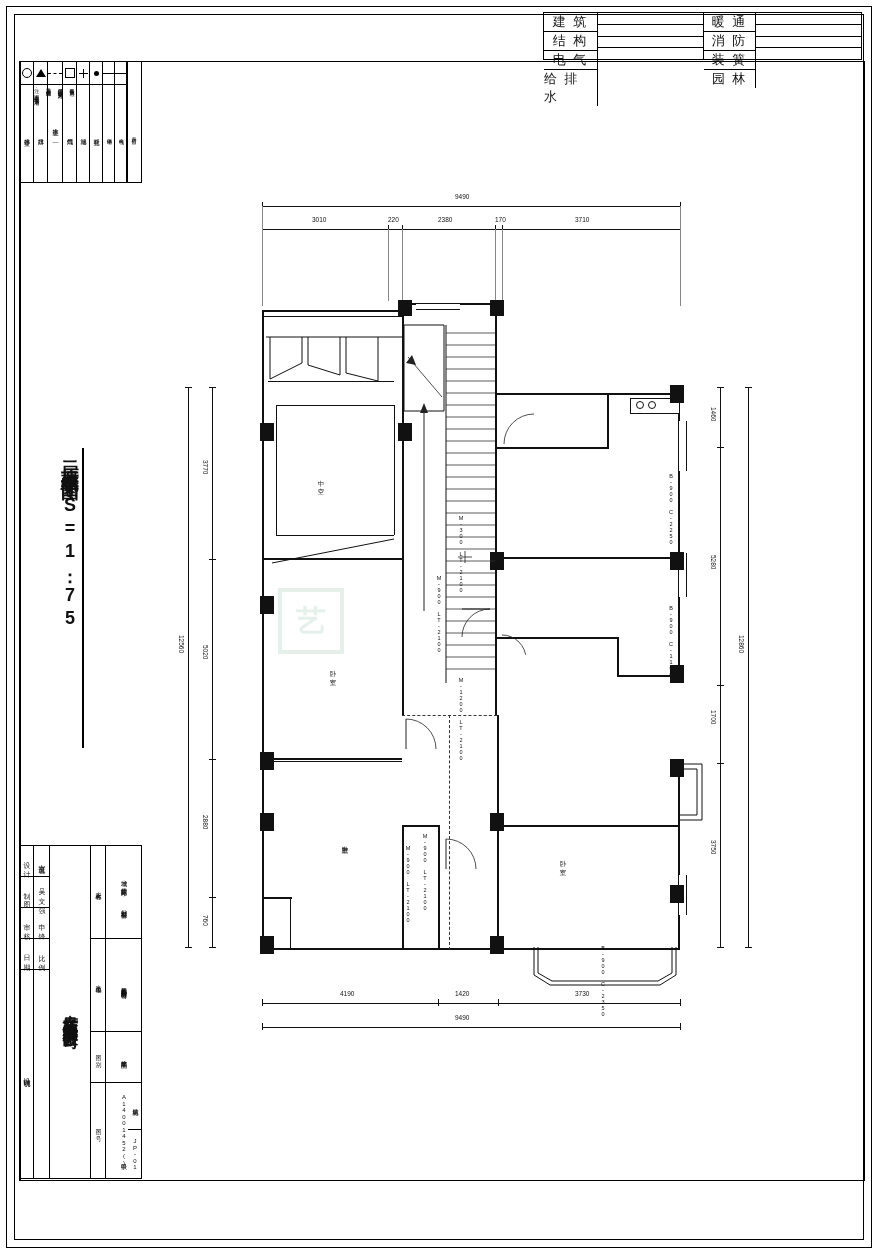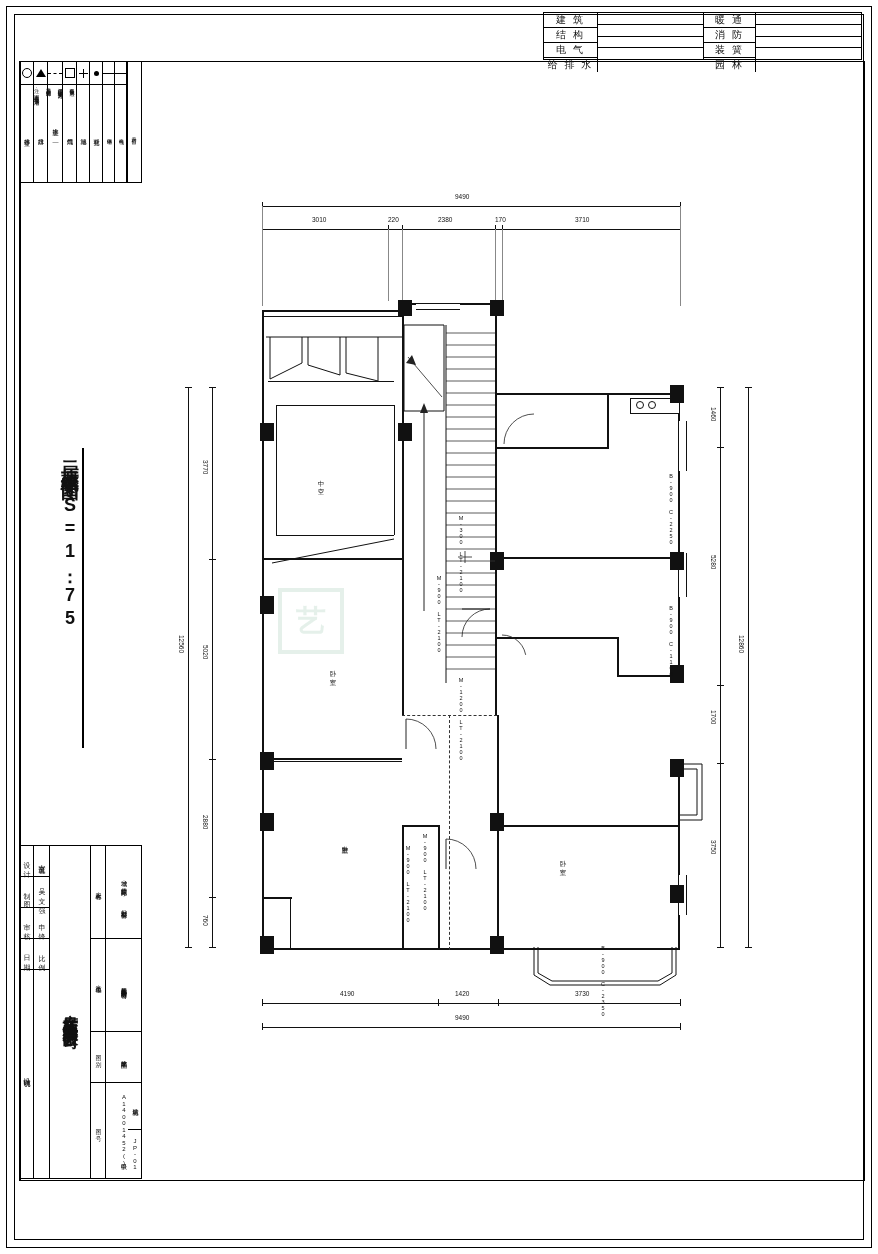--- a/index.html
+++ b/index.html
@@ -15,22 +15,22 @@
 
   
   .disc-table { position:absolute; left:543px; top:12px; width:319px; height:48px;
                 border:1px solid #000; box-sizing:border-box; display:flex; }
   .disc-col { display:flex; flex-direction:column; }
   .disc-col.labels { width:54px; }
   .disc-col.blanks { width:105px; border-right:1px solid #000; }
   .disc-col.labels2 { width:52px; }
   .disc-col.blanks2 { flex:1; }
   .disc-cell { flex:1; display:flex; align-items:center; justify-content:center;
-               font-size:10px; letter-spacing:2px; border-bottom:1px solid #000; }
-  .disc-col .disc-cell:last-child { border-bottom:none; }
+               font-size:13px; letter-spacing:2px; border-bottom:1px solid #000; }
+  .disc-col .disc-cell:last-child { border-bottom:none;font-family:Liberation Serif, serif; }
   .disc-col.labels .disc-cell, .disc-col.labels2 .disc-cell { border-right:1px solid #000; }
 
   
   .legend { position:absolute; left:19px; top:61px; width:123px; height:122px;
             border:1px solid #000; box-sizing:border-box; display:flex; }
   .legend-col { border-right:1px solid #000; height:100%; position:relative; }
   .legend-col:last-child { border-right:none; }
   .lg-sym { height:22px; border-bottom:1px solid #000; display:flex; align-items:center; justify-content:center; }
   .lg-txt { height:99px; display:flex; align-items:center; justify-content:center; }
   .vtext { writing-mode:vertical-rl; text-orientation:upright; font-size:6px; line-height:1.15;

